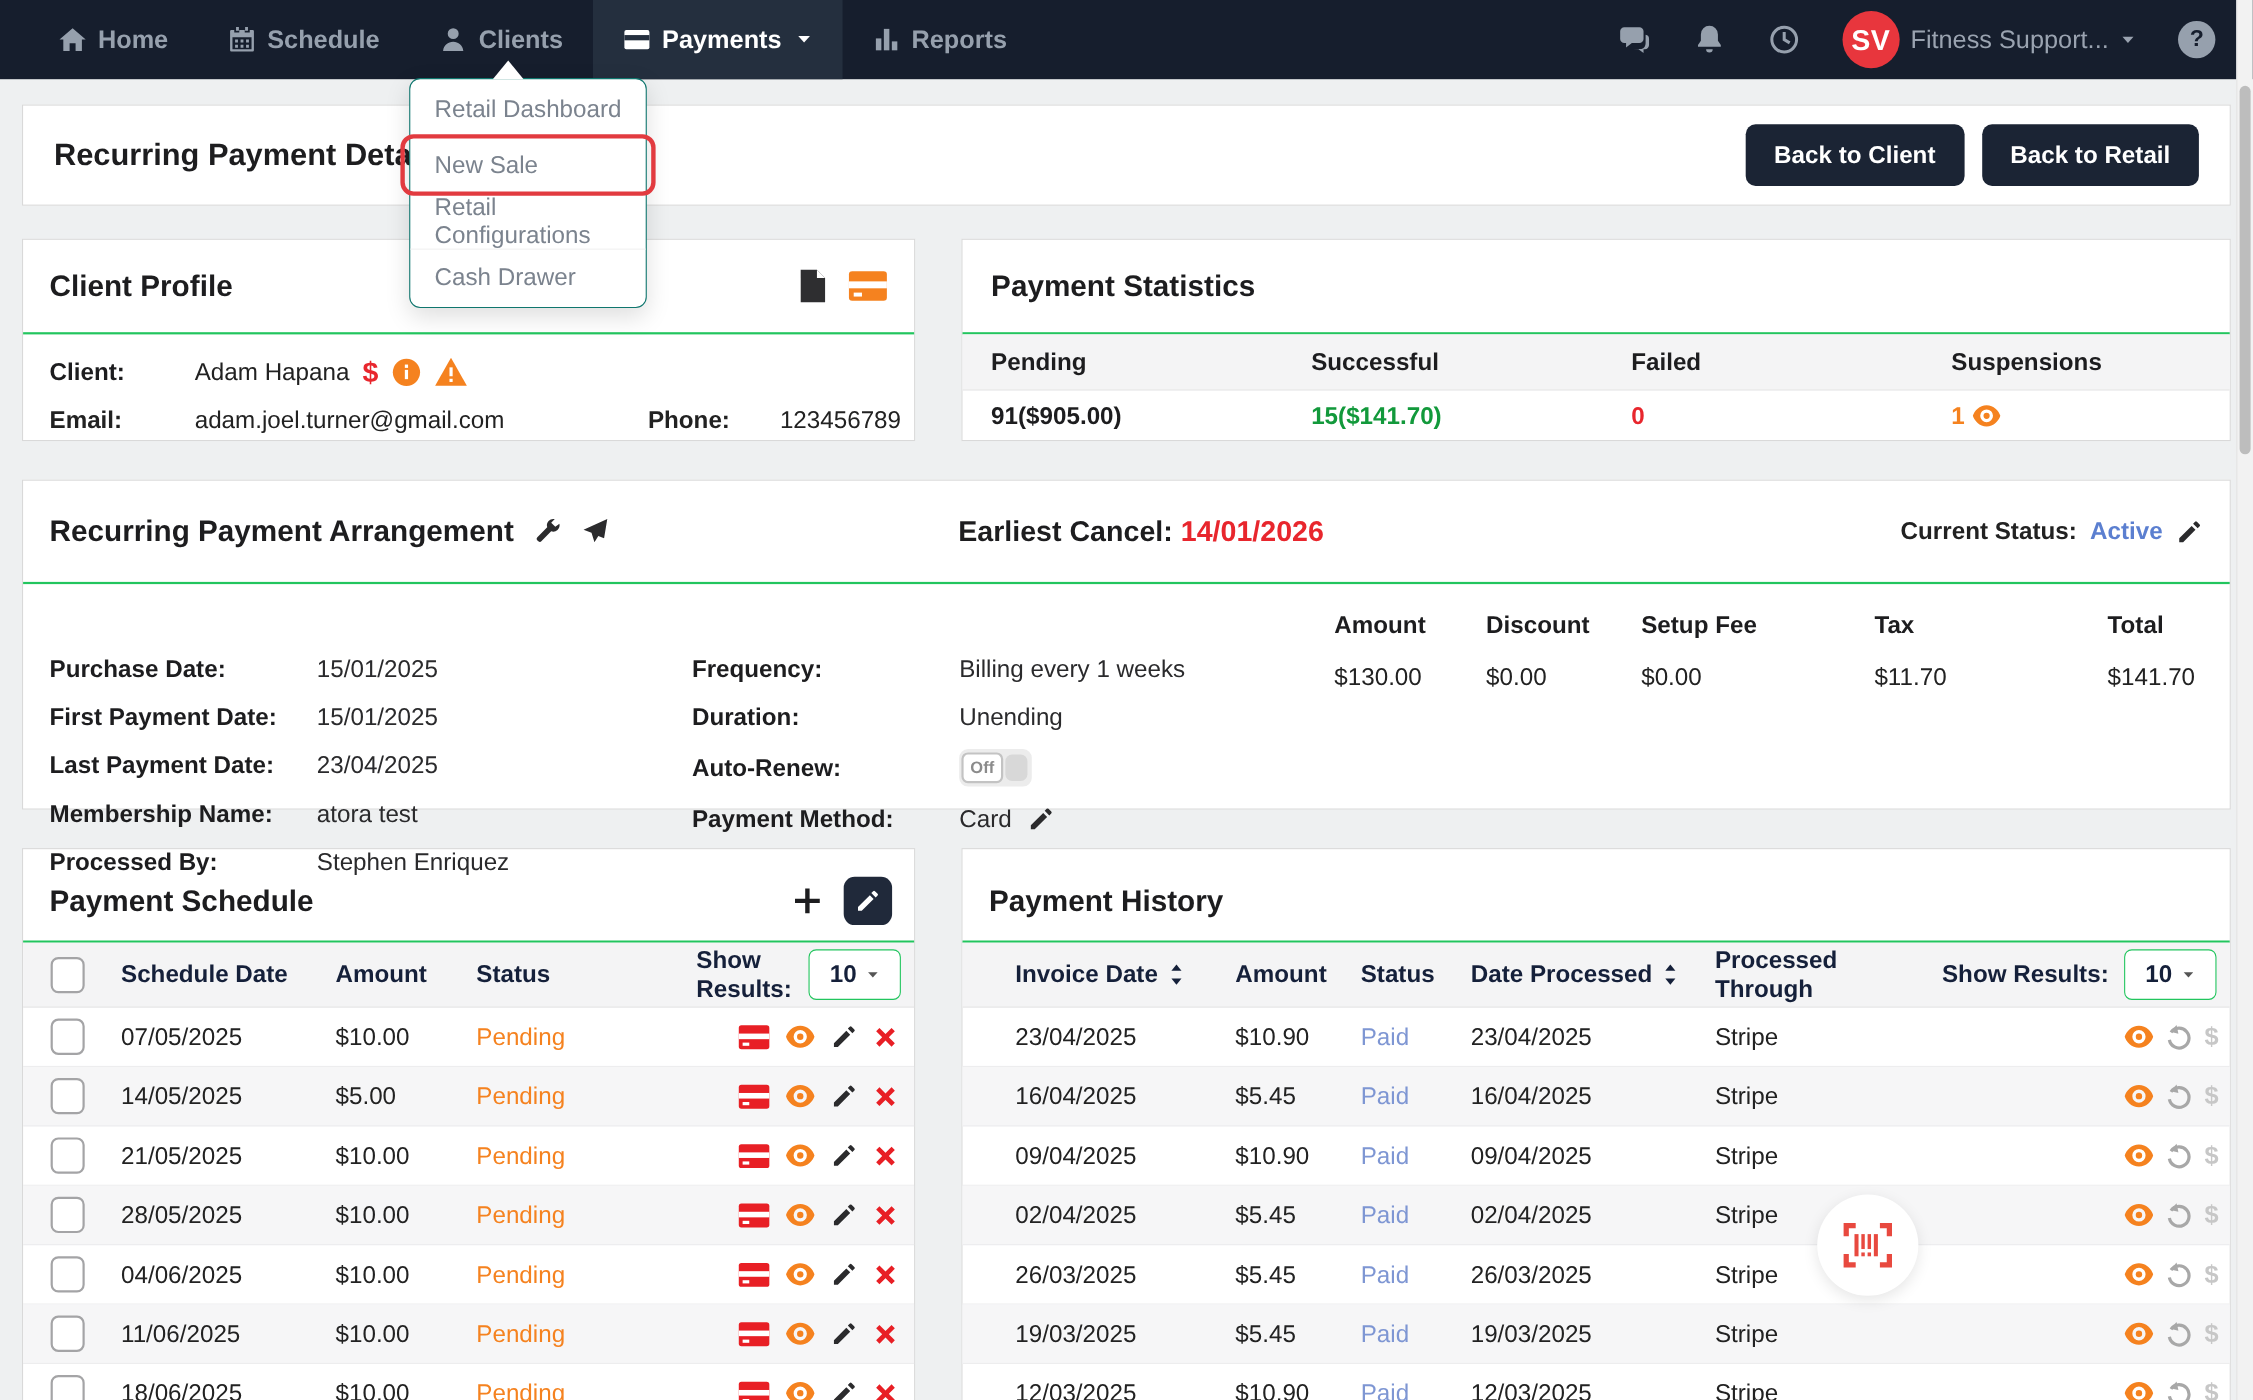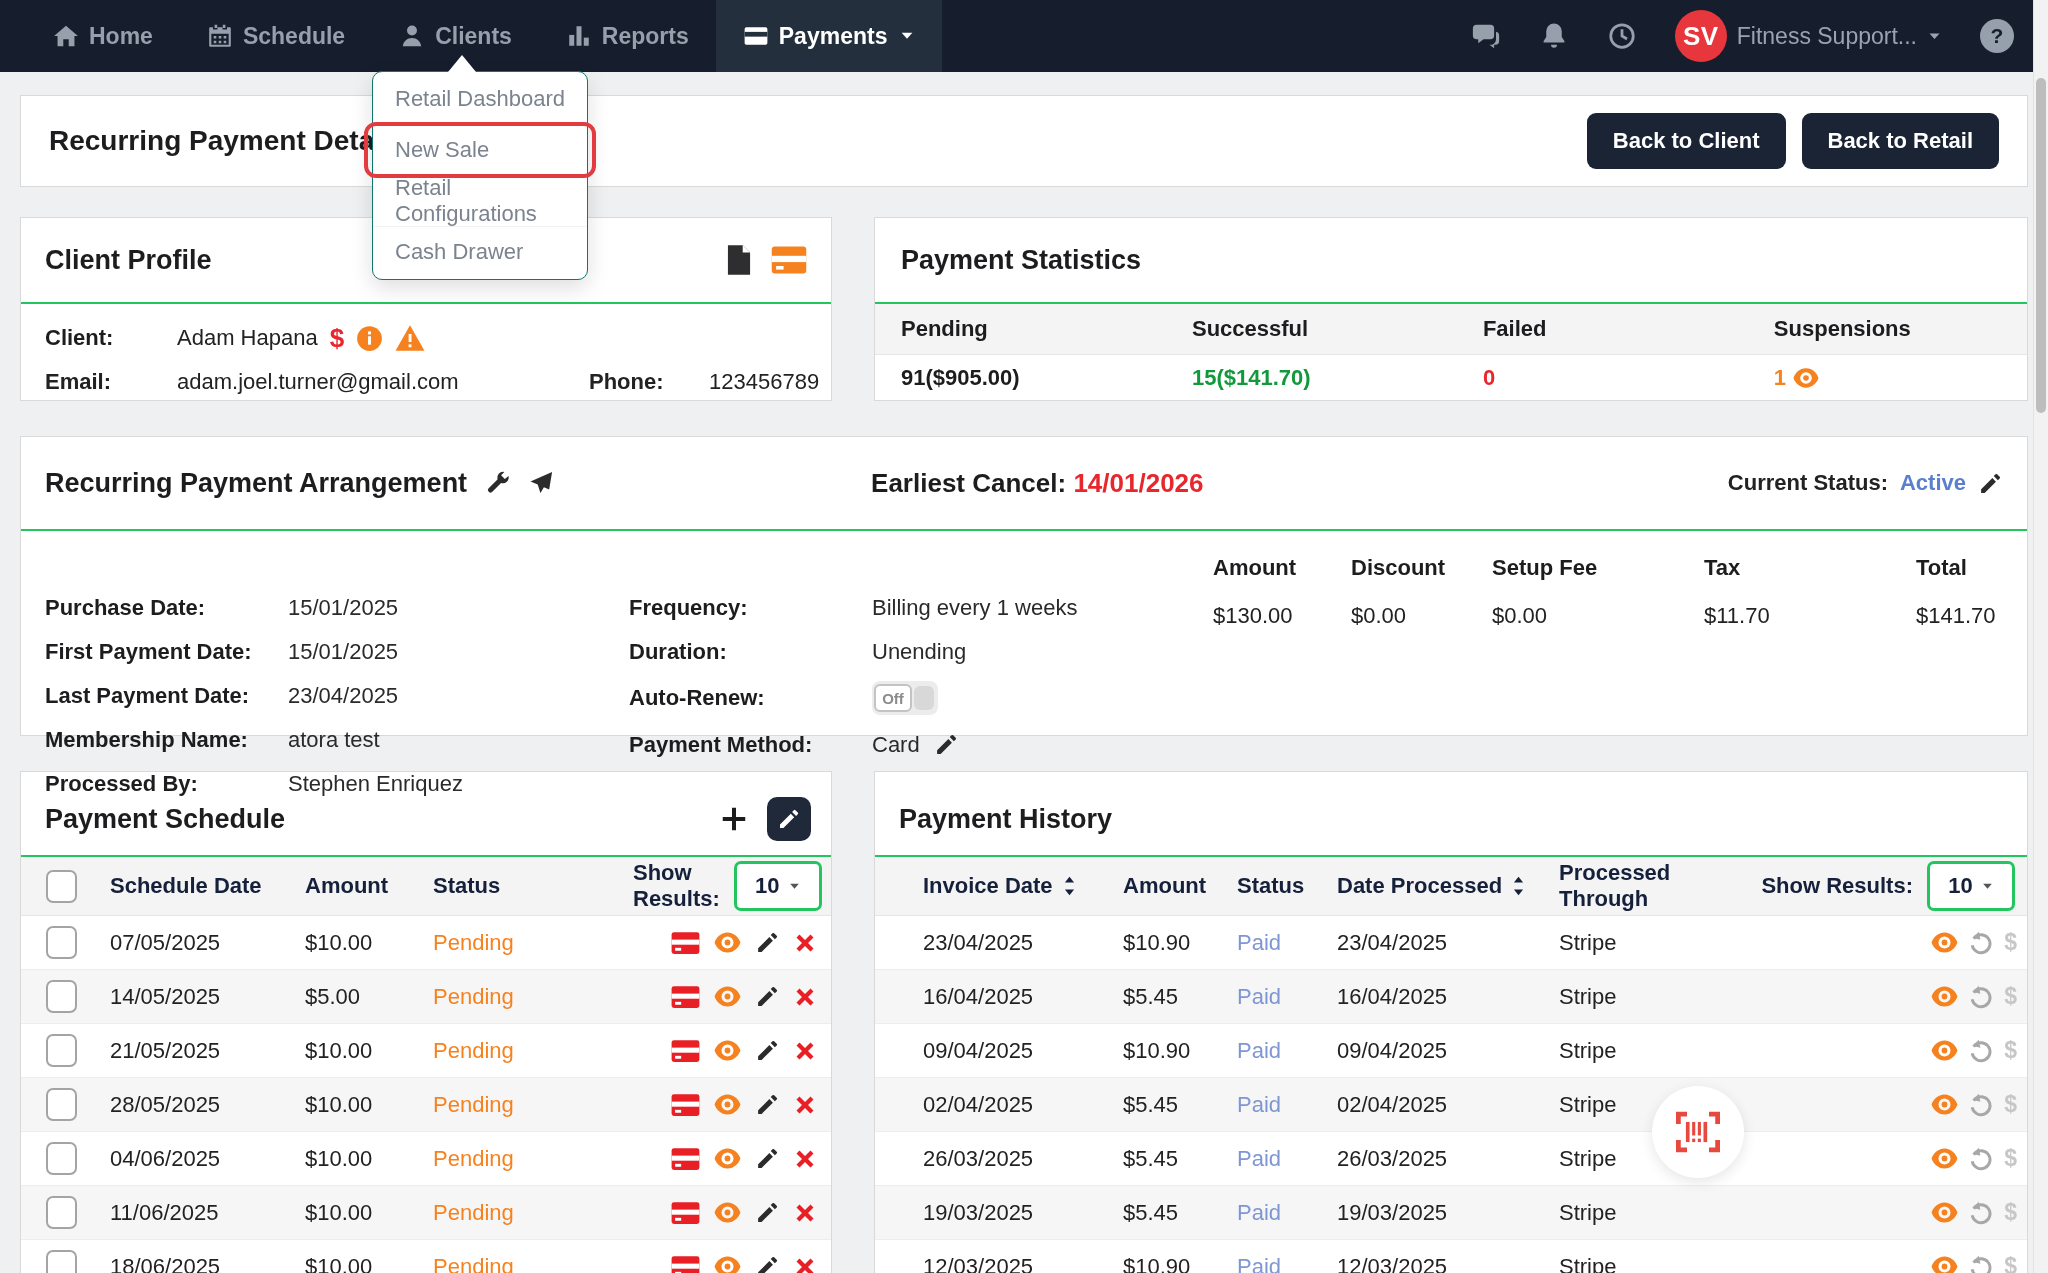--- a/index.html
+++ b/index.html
@@ -115,21 +115,21 @@
   .pending{color:#f5821f;}
   .paid{color:#7e96d3;}
   .row-icons{display:flex;justify-content:flex-end;align-items:center;gap:13px;padding-right:14px;}
   .ic-card{width:29px;height:26px;color:#e81f25;cursor:pointer;}
   .ic-eye{width:29px;height:25px;color:#f5821f;cursor:pointer;}
   .ic-pencil{width:25px;height:25px;color:#2b2b2d;cursor:pointer;}
   .ic-x{width:24px;height:24px;color:#e81f25;cursor:pointer;}
   .ic-undo{width:27px;height:27px;color:#a8a8a8;cursor:pointer;}
   .ic-dollar{color:#c7c7c7;font-size:23px;font-weight:700;cursor:pointer;}
   .show-results{display:flex;align-items:center;gap:14px;justify-content:flex-end;padding-right:12px;font-weight:800;font-size:22px;}
-  .select-box{background:#fff;border:3px solid #22c55e;border-radius:7px;height:44px;min-width:62px;display:flex;align-items:center;
+  .select-box{background:#fff;border:1px solid #22c55e;border-radius:7px;height:44px;min-width:62px;display:flex;align-items:center;
     justify-content:center;gap:8px;padding:0 10px;font-weight:700;color:#15203a;cursor:pointer;}
   .select-box .icon{width:13px;height:13px;color:#555;}
 
   .hist-grid{display:grid;grid-template-columns:200px 114px 100px 222px 1fr auto;align-items:center;padding-left:48px;}
   .thead.hist-grid{height:58px;}
   .hist-row{height:53px;border-bottom:1px solid #ededee;font-size:22px;}
   .th-sort{display:flex;align-items:center;gap:8px;}
   .sort-ic{width:17px;height:22px;color:#15203a;cursor:pointer;}
 
   
@@ -163,43 +163,43 @@
         <span>Schedule</span>
       </div>
       <div class="nav-item">
         <span class="icon nav-ic">
           <svg viewBox="0 0 24 24" fill="currentColor">
             <path d="M12 11.6a4.6 4.6 0 100-9.2 4.6 4.6 0 000 9.2zM3.5 21.5c.6-4.6 4.1-7.6 8.5-7.6s7.9 3 8.5 7.6z"></path>
           </svg>
         </span>
         <span>Clients</span>
       </div>
+      <div class="nav-item active">
+        <span class="icon nav-ic">
+          <svg viewBox="0 0 24 24">
+            <rect x="1.5" y="4" width="21" height="16" rx="1.6" fill="currentColor"></rect>
+            <rect x="1.5" y="8.2" width="21" height="4.4" fill="#242f3e"></rect>
+          </svg>
+        </span>
+        <span>Payments</span>
+        <span class="icon caret">
+          <svg viewBox="0 0 24 24" fill="currentColor">
+            <path d="M4 7l8 9 8-9z"></path>
+          </svg>
+        </span>
+      </div>
       <div class="nav-item">
         <span class="icon nav-ic">
           <svg viewBox="0 0 24 24" fill="currentColor">
             <rect x="3" y="11" width="4.6" height="10"></rect>
             <rect x="9.7" y="3" width="4.6" height="18"></rect>
             <rect x="16.4" y="13.5" width="4.6" height="7.5"></rect>
           </svg>
         </span>
         <span>Reports</span>
-      </div>
-      <div class="nav-item active">
-        <span class="icon nav-ic">
-          <svg viewBox="0 0 24 24">
-            <rect x="1.5" y="4" width="21" height="16" rx="1.6" fill="currentColor"></rect>
-            <rect x="1.5" y="8.2" width="21" height="4.4" fill="#242f3e"></rect>
-          </svg>
-        </span>
-        <span>Payments</span>
-        <span class="icon caret">
-          <svg viewBox="0 0 24 24" fill="currentColor">
-            <path d="M4 7l8 9 8-9z"></path>
-          </svg>
-        </span>
       </div>
     </div>
   <div class="nav-right">
     <span class="icon">
         <svg viewBox="0 0 24 24" fill="currentColor">
           <path d="M4.5 3h11a3 3 0 013 3v5.5a3 3 0 01-3 3H10l-4.2 3.2V14.5H4.5a3 3 0 01-3-3V6a3 3 0 013-3z"></path>
           <path d="M20 8.5a3 3 0 012.5 3V16a3 3 0 01-3 3h-1v2.8L14.8 19H11l6-.1a4.6 4.6 0 003-4.3z"></path>
         </svg>
       </span>
     <span class="icon">

